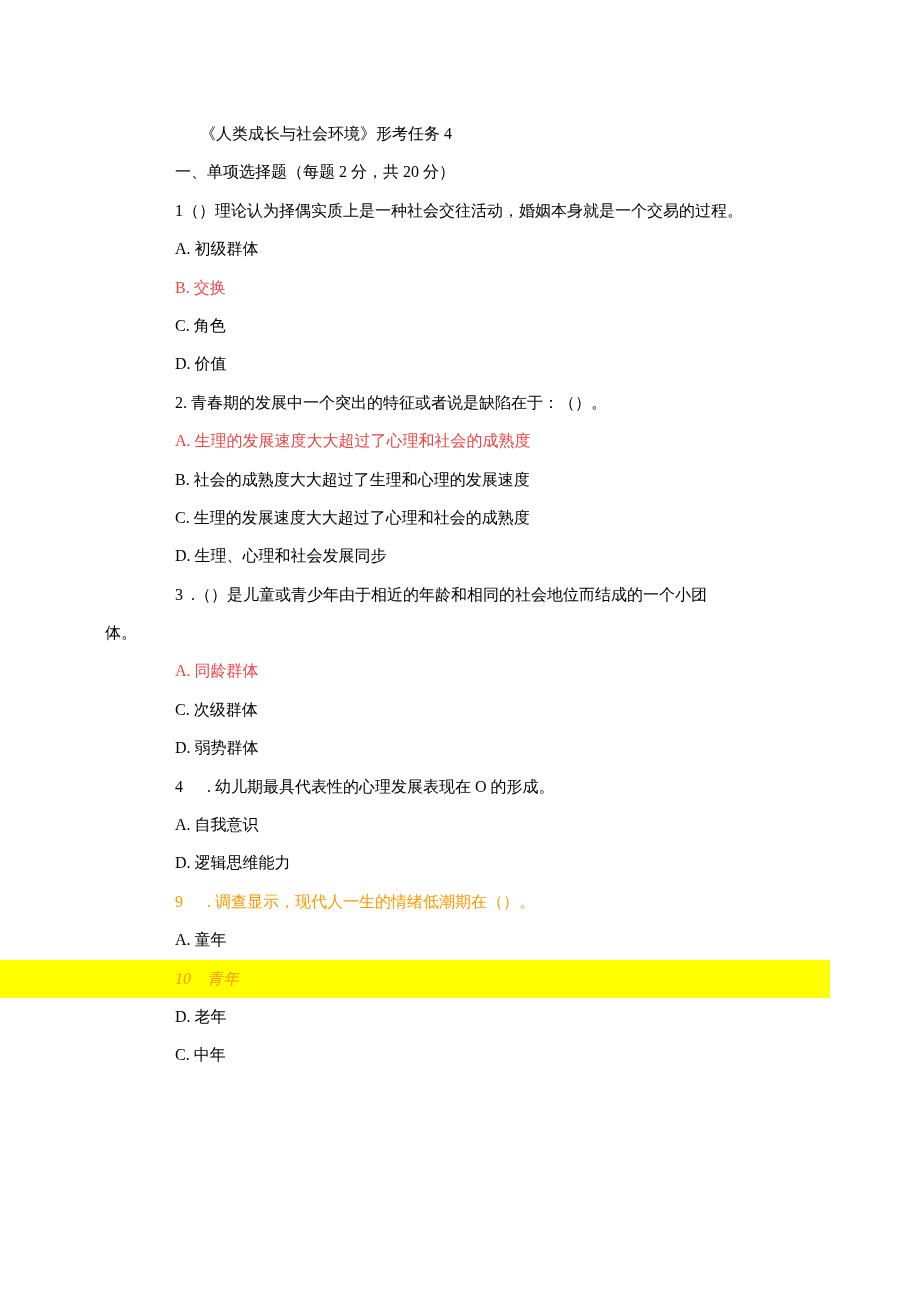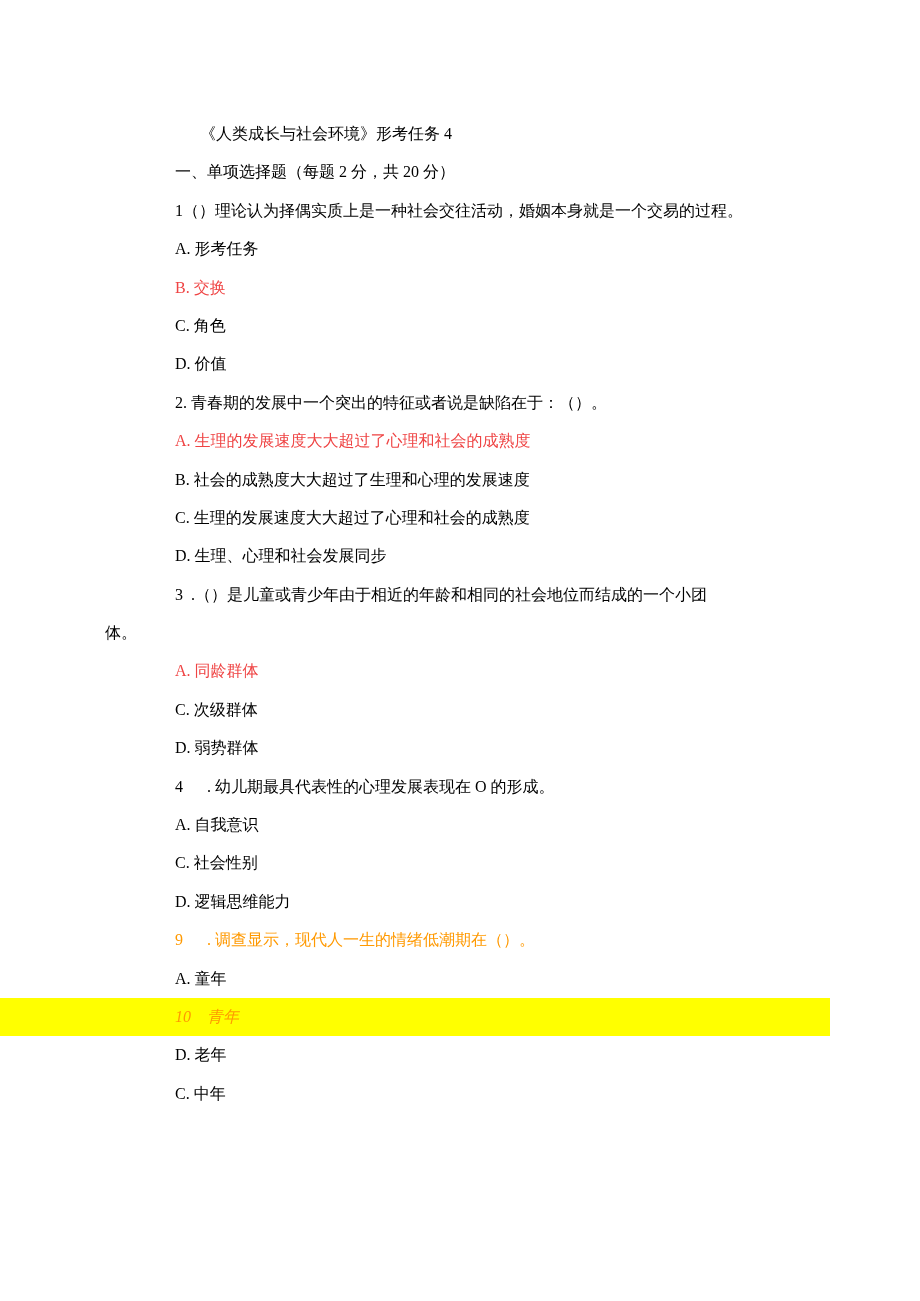--- a/index.html
+++ b/index.html
@@ -41,40 +41,39 @@
 </style>
 </head>
 <body>
 
 <div class="page">
 
   <div class="line indent-title">《人类成长与社会环境》形考任务 4</div>
   <div class="line indent-normal">一、单项选择题（每题 2 分，共 20 分）</div>
 
   <div class="line indent-normal">1（）理论认为择偶实质上是一种社会交往活动，婚姻本身就是一个交易的过程。</div>
-  <div class="line indent-normal">A. 形考任务</div>
+  <div class="line indent-normal">A. 初级群体</div>
   <div class="line indent-normal green">B. 交换</div>
   <div class="line indent-normal">C. 角色</div>
   <div class="line indent-normal">D. 价值</div>
 
   <div class="line indent-normal">2. 青春期的发展中一个突出的特征或者说是缺陷在于：（）。</div>
   <div class="line indent-normal green">A. 生理的发展速度大大超过了心理和社会的成熟度</div>
   <div class="line indent-normal">B. 社会的成熟度大大超过了生理和心理的发展速度</div>
   <div class="line indent-normal">C. 生理的发展速度大大超过了心理和社会的成熟度</div>
   <div class="line indent-normal">D. 生理、心理和社会发展同步</div>
 
   <div class="line indent-normal">3  .（）是儿童或青少年由于相近的年龄和相同的社会地位而结成的一个小团</div>
   <div class="line indent-hang">体。</div>
   <div class="line indent-normal green">A. 同龄群体</div>
   <div class="line indent-normal">C. 次级群体</div>
   <div class="line indent-normal">D. 弱势群体</div>
 
   <div class="line indent-normal">4      . 幼儿期最具代表性的心理发展表现在 O 的形成。</div>
   <div class="line indent-normal">A. 自我意识</div>
-  <div class="line indent-normal">C. 社会性别</div>
   <div class="line indent-normal">D. 逻辑思维能力</div>
 
   <div class="line indent-normal orange">9      . 调查显示，现代人一生的情绪低潮期在（）。</div>
   <div class="line indent-normal">A. 童年</div>
   <div class="line highlight-row orange">10    青年</div>
   <div class="line indent-normal">D. 老年</div>
   <div class="line indent-normal">C. 中年</div>
 
 </div>
 

